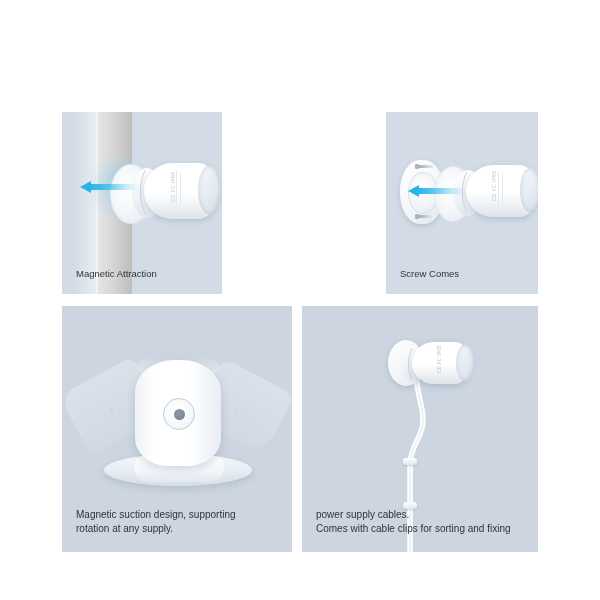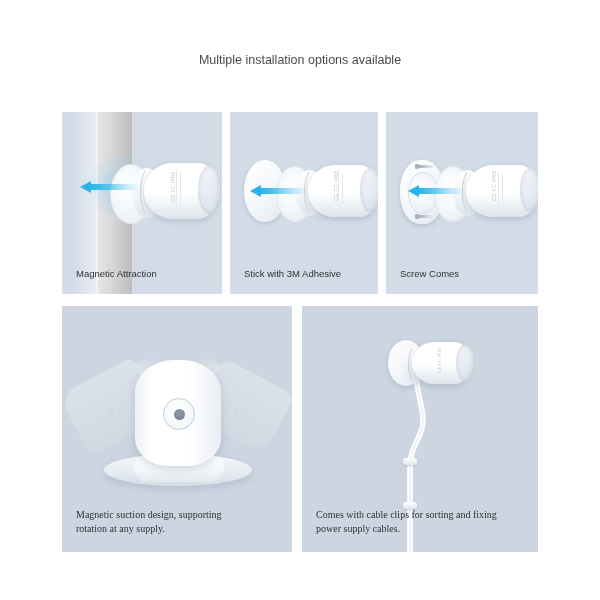--- a/index.html
+++ b/index.html
@@ -41,21 +41,21 @@
     color: #4a4a4a;
     line-height: 16px;
   }
 
   
   .panel {
     position: absolute;
     overflow: hidden;
   }
   .panel-top   { background: #d3dce6; }
-  .panel-bottom{ background: #ccd5e0; font-family: Liberation Serif, serif; }
+  .panel-bottom{ background: #ccd5e0; }
 
   #panel-1 { left: 62px;  top: 112px; width: 160px; height: 182px; }
   #panel-2 { left: 230px; top: 112px; width: 148px; height: 182px; }
   #panel-3 { left: 386px; top: 112px; width: 152px; height: 182px; }
   #panel-4 { left: 62px;  top: 306px; width: 230px; height: 246px; }
   #panel-5 { left: 302px; top: 306px; width: 236px; height: 246px; }
 
   .caption {
     position: absolute;
     left: 0;
@@ -314,21 +314,20 @@
     box-shadow: 0 2px 5px rgba(90,110,135,.25);
     z-index: 8;
   }
 </style>
 </head>
 <body>
 
 <div id="page">
 
   <div class="header">
-    <div class="subtitle">Multiple installation options available</div>
   </div>
 
   <div class="panel panel-top" id="panel-1">
 
     <div class="wall-strip"></div>
     <div class="wall-strip-glow"></div>
 
     <div class="arrow-glow" style="left:22px; top:44px; width:76px; height:62px;"></div>
 
     <div class="arrow" style="left:18px; top:69px; width:58px;">
@@ -347,46 +346,20 @@
         <span>FC</span>
         <span>IP65</span>
       </div>
       <div class="body-vent" style="left:66px; top:12px; height:36px;"></div>
       <div class="body-vent" style="left:70px; top:14px; height:32px;"></div>
     </div>
 
     <div class="caption cap-top">Magnetic Attraction</div>
   </div>
 
-  <div class="panel panel-top" id="panel-2">
-
-    <div class="pad-oval" style="left:14px; top:48px; width:42px; height:62px;"></div>
-
-    <div class="arrow" style="left:20px; top:73px; width:56px;">
-      <div class="arrow-head"></div>
-      <div class="arrow-tail" style="left:11px; right:0;"></div>
-    </div>
-
-    <div class="camera" style="left:46px; top:48px; width:106px; height:66px;">
-      <div class="cam-lensring" style="left:0px; top:6px; width:36px; height:54px;"></div>
-      <div class="cam-neck" style="left:20px; top:10px; width:28px; height:46px;"></div>
-      <div class="cam-barrel" style="left:32px; top:5px; width:70px; height:52px;"></div>
-      <div class="cam-seam" style="left:28px; top:7px; width:20px; height:48px;"></div>
-      <div class="cam-front-cap" style="left:84px; top:8px; width:20px; height:44px;"></div>
-      <div class="cam-marks" style="left:44px; top:22px; width:32px;">
-        <span>CE</span>
-        <span>FC</span>
-        <span>IP65</span>
-      </div>
-      <div class="body-vent" style="left:62px; top:12px; height:34px;"></div>
-      <div class="body-vent" style="left:66px; top:14px; height:30px;"></div>
-    </div>
-
-    <div class="caption cap-top">Stick with 3M Adhesive</div>
-  </div>
 
   <div class="panel panel-top" id="panel-3">
 
     <div class="bracket" style="left:14px; top:48px; width:44px; height:64px;">
       <div class="bracket-plate"></div>
       <div class="bracket-ring"></div>
       <div class="screw" style="left:18px; top:5px;"></div>
       <div class="screw" style="left:18px; bottom:6px;"></div>
     </div>
 
@@ -456,18 +429,18 @@
       <div class="cam-seam" style="left:6px; top:4px; width:18px; height:38px;"></div>
       <div class="cam-front-cap" style="left:54px; top:5px; width:18px; height:36px;"></div>
       <div class="cam-marks" style="left:24px; top:16px; width:28px; font-size:4.5px;">
         <span>CE</span>
         <span>FC</span>
         <span>IP65</span>
       </div>
     </div>
 
     <div class="caption cap-bottom">
+      <div>power supply cables.</div>
       <div>Comes with cable clips for sorting and fixing</div>
-      <div>power supply cables.</div>
     </div>
   </div>
 
 </div>
 
 </body></html>

